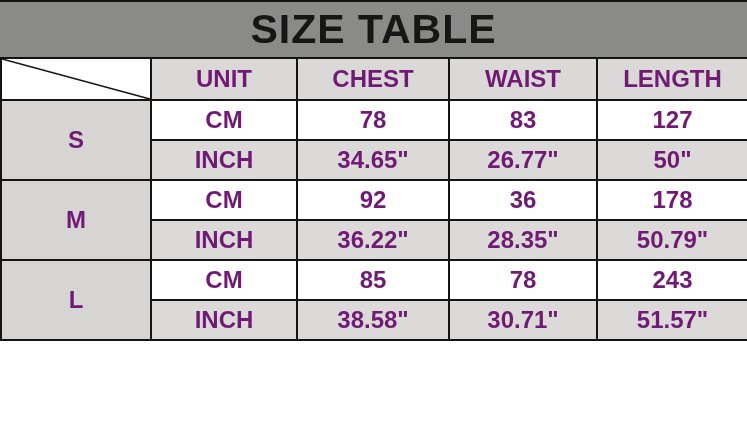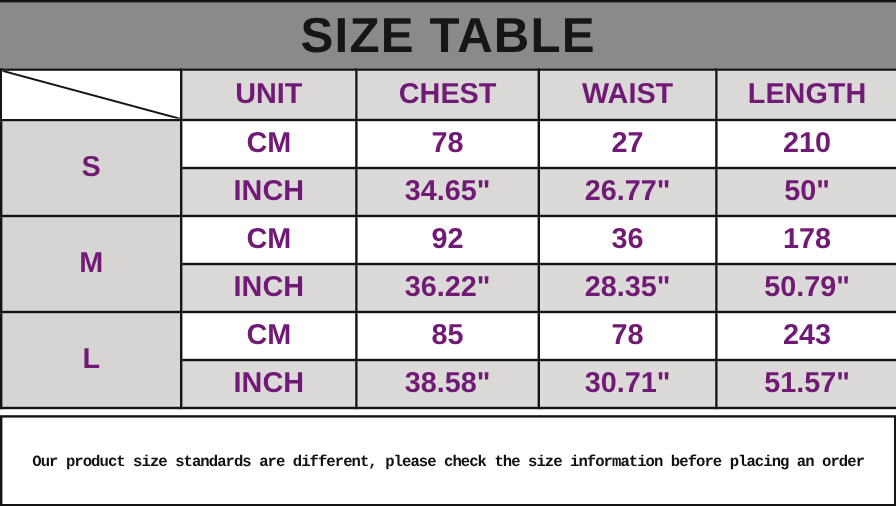--- a/index.html
+++ b/index.html
@@ -82,22 +82,22 @@
         <th>UNIT</th>
         <th>CHEST</th>
         <th>WAIST</th>
         <th>LENGTH</th>
       </tr>
 
       <tr class="cm-row">
         <th class="size-label" rowspan="2">S</th>
         <td>CM</td>
         <td>78</td>
-        <td>27</td>
-        <td>210</td>
+        <td>83</td>
+        <td>127</td>
       </tr>
       <tr class="inch-row">
         <td>INCH</td>
         <td>34.65"</td>
         <td>26.77"</td>
         <td>50"</td>
       </tr>
 
       <tr class="cm-row">
         <th class="size-label" rowspan="2">M</th>
@@ -122,17 +122,14 @@
       </tr>
       <tr class="inch-row">
         <td>INCH</td>
         <td>38.58"</td>
         <td>30.71"</td>
         <td>51.57"</td>
       </tr>
     </tbody>
   </table>
 
-  <div class="note-box">
-    <span class="note-text">Our product size standards are different, please check the size information before placing an order</span>
-  </div>
 
 </div>
 
 </body></html>

